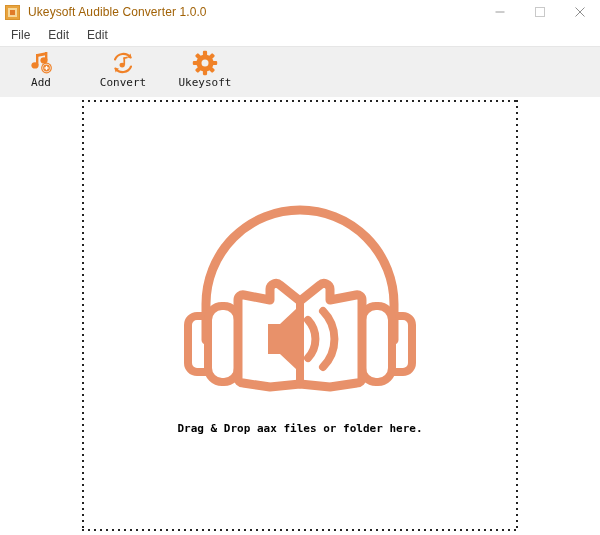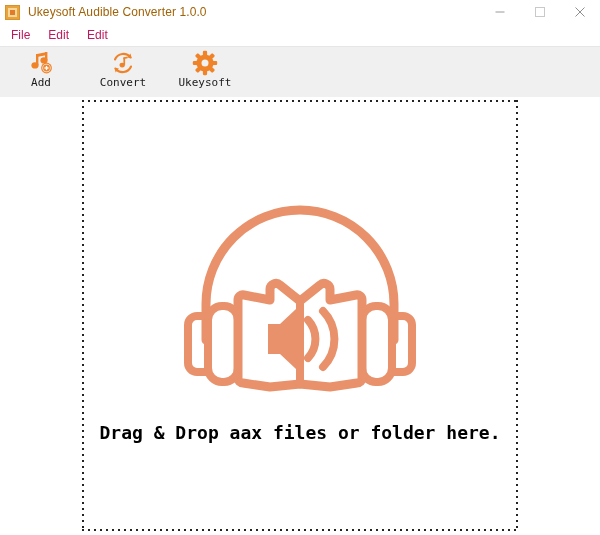--- a/index.html
+++ b/index.html
@@ -73,21 +73,21 @@
     position: absolute;
     left: 0; top: 24px;
     width: 600px; height: 22px;
     background: #ffffff;
     display: flex;
     align-items: center;
     border-bottom: 1px solid #e6e6e6;
   }
   .menu-item {
     font-size: 12px;
-    color: #be185d;
+    color: #404040;
     padding: 2px 9px;
     cursor: default;
     white-space: nowrap;
   }
   .menu-item:first-child { margin-left: 2px; }
 
   
   .toolbar {
     position: absolute;
     left: 0; top: 47px;
@@ -144,21 +144,21 @@
     align-items: center;
   }
   .hero {
     margin-top: 88px;
     width: 232px;
     height: 214px;
   }
   .drop-text {
     margin-top: 20px;
     font-family: "DejaVu Sans Mono", "Liberation Mono", monospace;
-    font-size: 18px;
+    font-size: 11px;
     font-weight: bold;
     color: #000000;
     letter-spacing: 0px;
     white-space: nowrap;
   }
 </style>
 </head>
 <body>
 
 <div class="titlebar">

